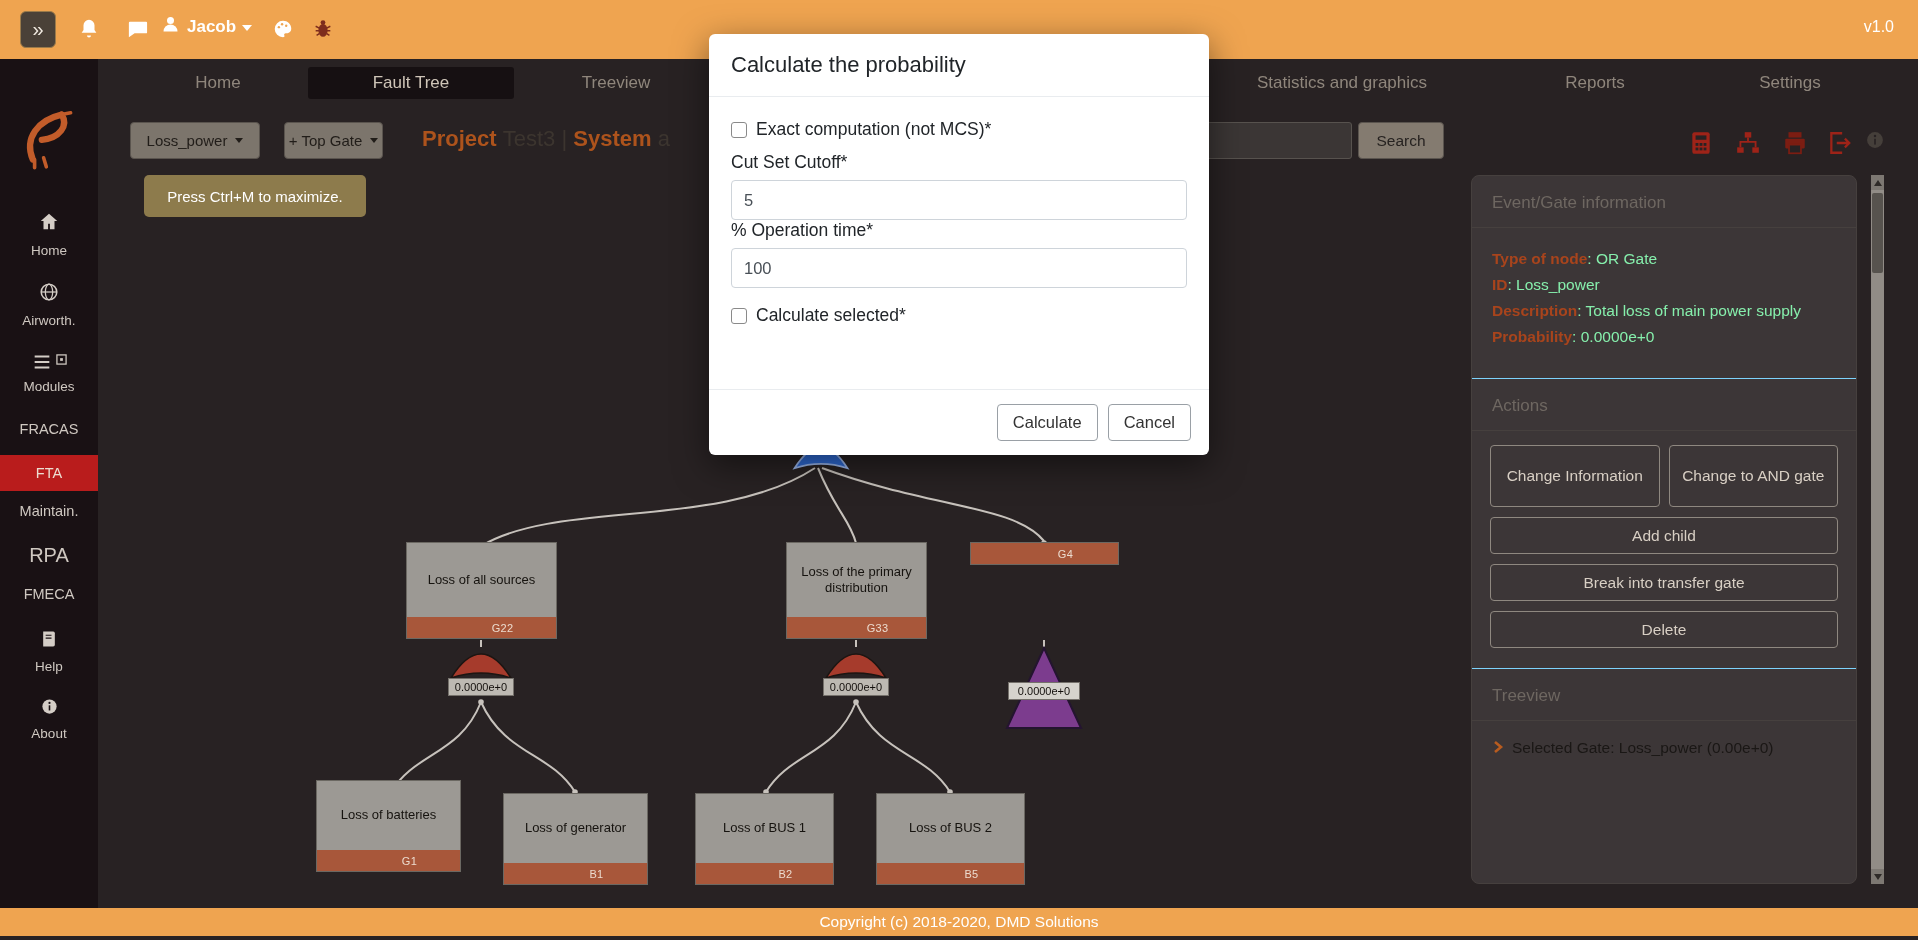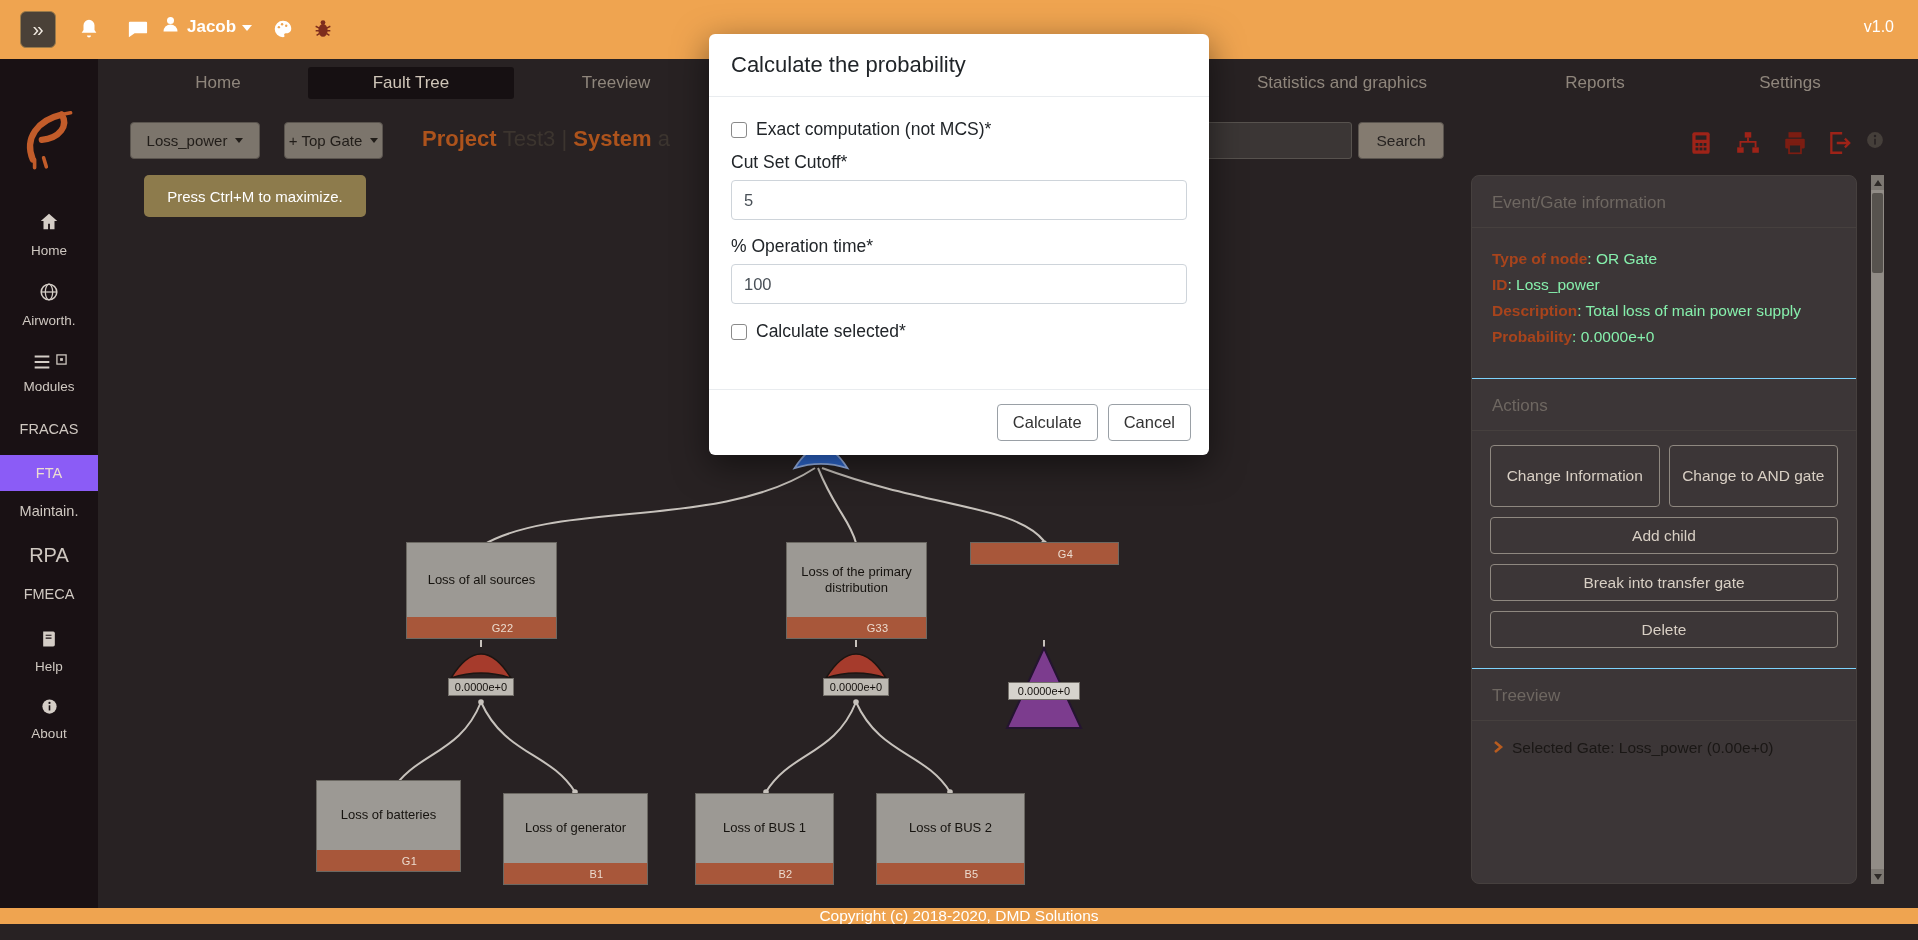--- a/index.html
+++ b/index.html
@@ -14,21 +14,21 @@
   .user-name { font-size:17px; font-weight:bold; color:#fff; }
   .caret-down { width:0; height:0; border-left:5px solid transparent; border-right:5px solid transparent; border-top:6px solid #fff; margin-top:2px; }
   .version { position:absolute; right:24px; top:18px; color:#fff; font-size:16px; }
 
   
   .sidebar { position:absolute; left:0; top:59px; width:98px; height:849px; background:#191114; z-index:4; }
   .logo { position:absolute; left:22px; top:46px; cursor:pointer; }
   .side-item { position:absolute; left:0; width:98px; text-align:center; color:#cfc8c1; cursor:pointer; }
   .side-ico { display:block; margin:0 auto 4px auto; width:22px; color:#d4cdc6; }
   .side-label { font-size:13.5px; color:#cfc8c1; }
-  .side-item.active { background:#8b5cf6; padding:9px 0; }
+  .side-item.active { background:#b91c1c; padding:9px 0; }
   .side-item.active .side-label { color:#ecddd1; }
   .mod-row { display:flex; align-items:flex-start; justify-content:center; gap:3px; }
 
   
   .tab { position:absolute; top:67px; height:32px; display:flex; align-items:center; justify-content:center; font-size:17px; color:#8f867c; cursor:pointer; transform:translateX(-50%); padding:0 10px; z-index:2; }
   .tab.active { background:#161012; color:#cfc5b8; border-radius:3px; transform:none; }
 
   
   .dd-btn { position:absolute; top:122px; height:37px; background:#7c756c; border:1px solid #5a544e; border-radius:4px; color:#211d19; font-size:15px; display:flex; align-items:center; justify-content:center; gap:8px; cursor:pointer; z-index:2; }
   .dd-caret { width:0; height:0; border-left:4px solid transparent; border-right:4px solid transparent; border-top:5px solid #211d19; }
@@ -69,21 +69,21 @@
 
   
   .scrollbar { position:absolute; left:1871px; top:175px; width:13px; height:709px; background:#918c86; z-index:3; }
   .sb-arrow { position:absolute; left:0; width:13px; height:15px; background:#7d7872; display:flex; align-items:center; justify-content:center; cursor:pointer; }
   .sb-up { top:0; } .sb-down { bottom:0; }
   .tri-up { width:0;height:0;border-left:4px solid transparent;border-right:4px solid transparent;border-bottom:6px solid #2e2a27; }
   .tri-down { width:0;height:0;border-left:4px solid transparent;border-right:4px solid transparent;border-top:6px solid #2e2a27; }
   .sb-thumb { position:absolute; left:1px; top:18px; width:11px; height:80px; background:#57534e; border-radius:2px; cursor:grab; }
 
   
-  .ftr { position:absolute; left:0; top:908px; width:1918px; height:16px; background:#efa450; color:#fff; font-size:15.5px; display:flex; align-items:center; justify-content:center; z-index:5; }
+  .ftr { position:absolute; left:0; top:908px; width:1918px; height:28px; background:#efa450; color:#fff; font-size:15.5px; display:flex; align-items:center; justify-content:center; z-index:5; }
 
   
   .modal { position:absolute; left:709px; top:34px; width:500px; height:421px; background:#fff; border-radius:6px; box-shadow:0 10px 34px rgba(0,0,0,.5); z-index:20; display:flex; flex-direction:column; }
   .modal-hd { padding:18px 22px; border-bottom:1px solid #e9ecef; }
   .modal-title { font-size:22px; color:#212529; font-weight:normal; }
   .modal-bd { padding:16px 22px 0 22px; }
   .chk-row { display:flex; align-items:center; gap:9px; margin:6px 0 12px 0; cursor:pointer; }
   .chk { width:16px; height:16px; border:1px solid #8a8a8a; border-radius:3px; background:#fff; appearance:none; cursor:pointer; }
   .chk-label { font-size:17.5px; color:#212529; }
   .fld-label { font-size:17.5px; color:#212529; margin:8px 0 7px 0; }
@@ -396,21 +396,21 @@
   <div class="modal-hd">
     <div class="modal-title">Calculate the probability</div>
   </div>
   <div class="modal-bd">
     <div class="chk-row">
       <input type="checkbox" class="chk" style="">
       <span class="chk-label">Exact computation (not MCS)*</span>
     </div>
     <div class="fld-label">Cut Set Cutoff*</div>
     <input class="txt-input" value="5" style="">
-    <div class="fld-label" style="margin-top:16px">% Operation time*</div>
+    <div class="fld-label" style="margin-top:0">% Operation time*</div>
     <input class="txt-input" value="100" style="">
     <div class="chk-row" style="margin-top:17px">
       <input type="checkbox" class="chk" style="">
       <span class="chk-label">Calculate selected*</span>
     </div>
   </div>
   <div class="modal-ft">
     <button class="mbtn">Calculate</button>
     <button class="mbtn">Cancel</button>
   </div>

